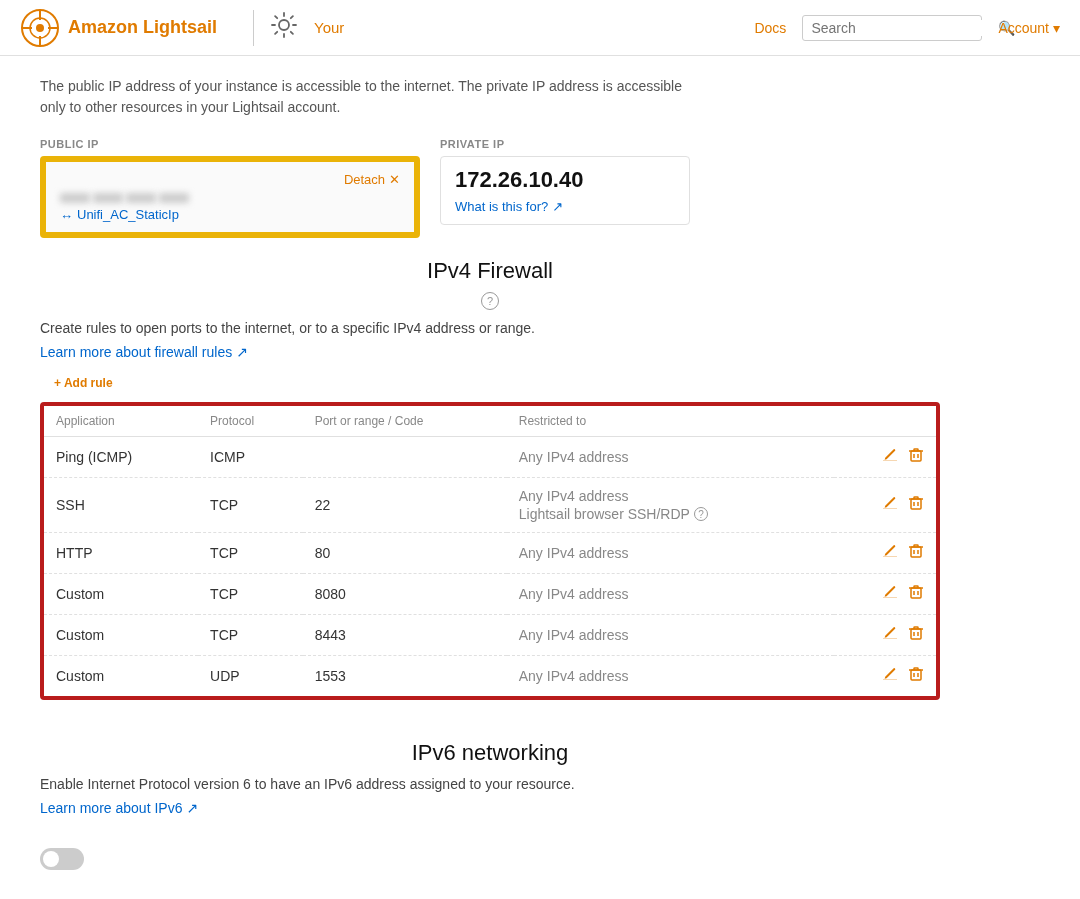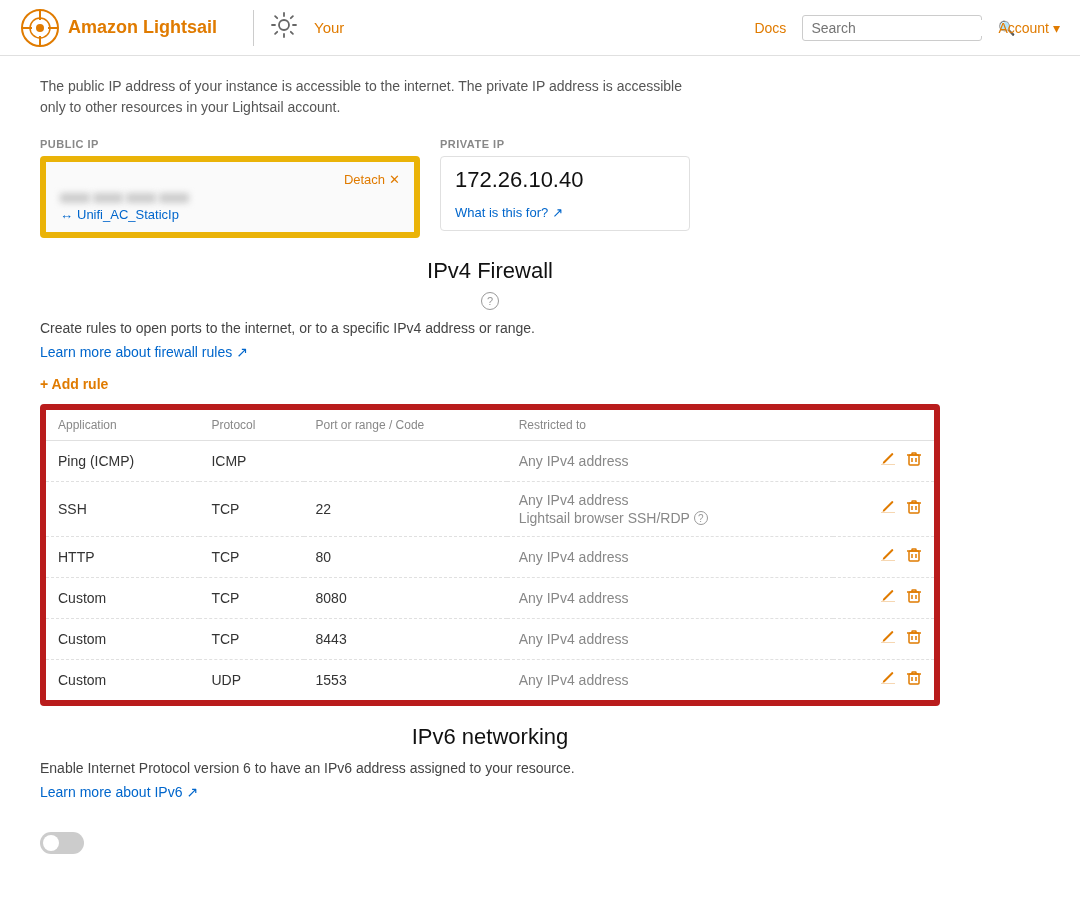--- a/index.html
+++ b/index.html
@@ -65,55 +65,56 @@
     .blurred-ip { display: flex; gap: 3px; }
     .blur-block { width: 30px; height: 10px; background: #ccc; border-radius: 2px; filter: blur(3px); }
     .static-ip-name { color: #0066cc; font-size: 13px; display: flex; align-items: center; gap: 4px; }
     .private-ip-box {
       border: 1px solid #e0e0e0;
       border-radius: 4px;
       padding: 10px 14px;
       width: 250px;
       background: #fff;
     }
-    .private-ip-value { font-size: 22px; font-weight: 400; color: #111; margin-bottom: 12px; }
+    .private-ip-value { font-size: 22px; font-weight: 700; color: #111; margin-bottom: 6px; }
     .what-link { color: #0066cc; font-size: 13px; display: flex; align-items: center; gap: 4px; }
     .static-ip-note { font-size: 12px; color: #666; max-width: 450px; margin-bottom: 30px; }
 
     
     .section-title { font-size: 22px; font-weight: 400; color: #111; margin-bottom: 10px; display: flex; align-items: center; gap: 8px; flex-direction: column; }
     .help-icon {
       width: 18px; height: 18px; border-radius: 50%;
       border: 1.5px solid #999; display: inline-flex;
       align-items: center; justify-content: center;
       font-size: 11px; color: #999; cursor: pointer;
     }
     .section-desc { font-size: 14px; color: #444; margin-bottom: 8px; max-width: 680px; }
     .learn-link { color: #0066cc; font-size: 14px; display: inline-flex; align-items: center; gap: 4px; margin-bottom: 16px; }
 
     
     .add-rule-btn {
       color: #e07b00;
-      font-size: 14px;
+      font-size: 12px;
       background: none;
       border: none;
       cursor: pointer;
       display: flex;
       align-items: center;
       gap: 4px;
       font-weight: 600;
       margin-bottom: 12px;
+      margin-left: 14px;
     }
 
     
     .firewall-table-wrapper {
-      border: 6px solid #b91c1c;
+      border: 4px solid #b91c1c;
       border-radius: 4px;
       overflow: hidden;
-      margin-bottom: 18px;
+      margin-bottom: 40px;
     }
     .firewall-table {
       width: 100%;
       border-collapse: collapse;
     }
     .firewall-table thead tr {
       background: #fff;
     }
     .firewall-table th {
       text-align: left;

